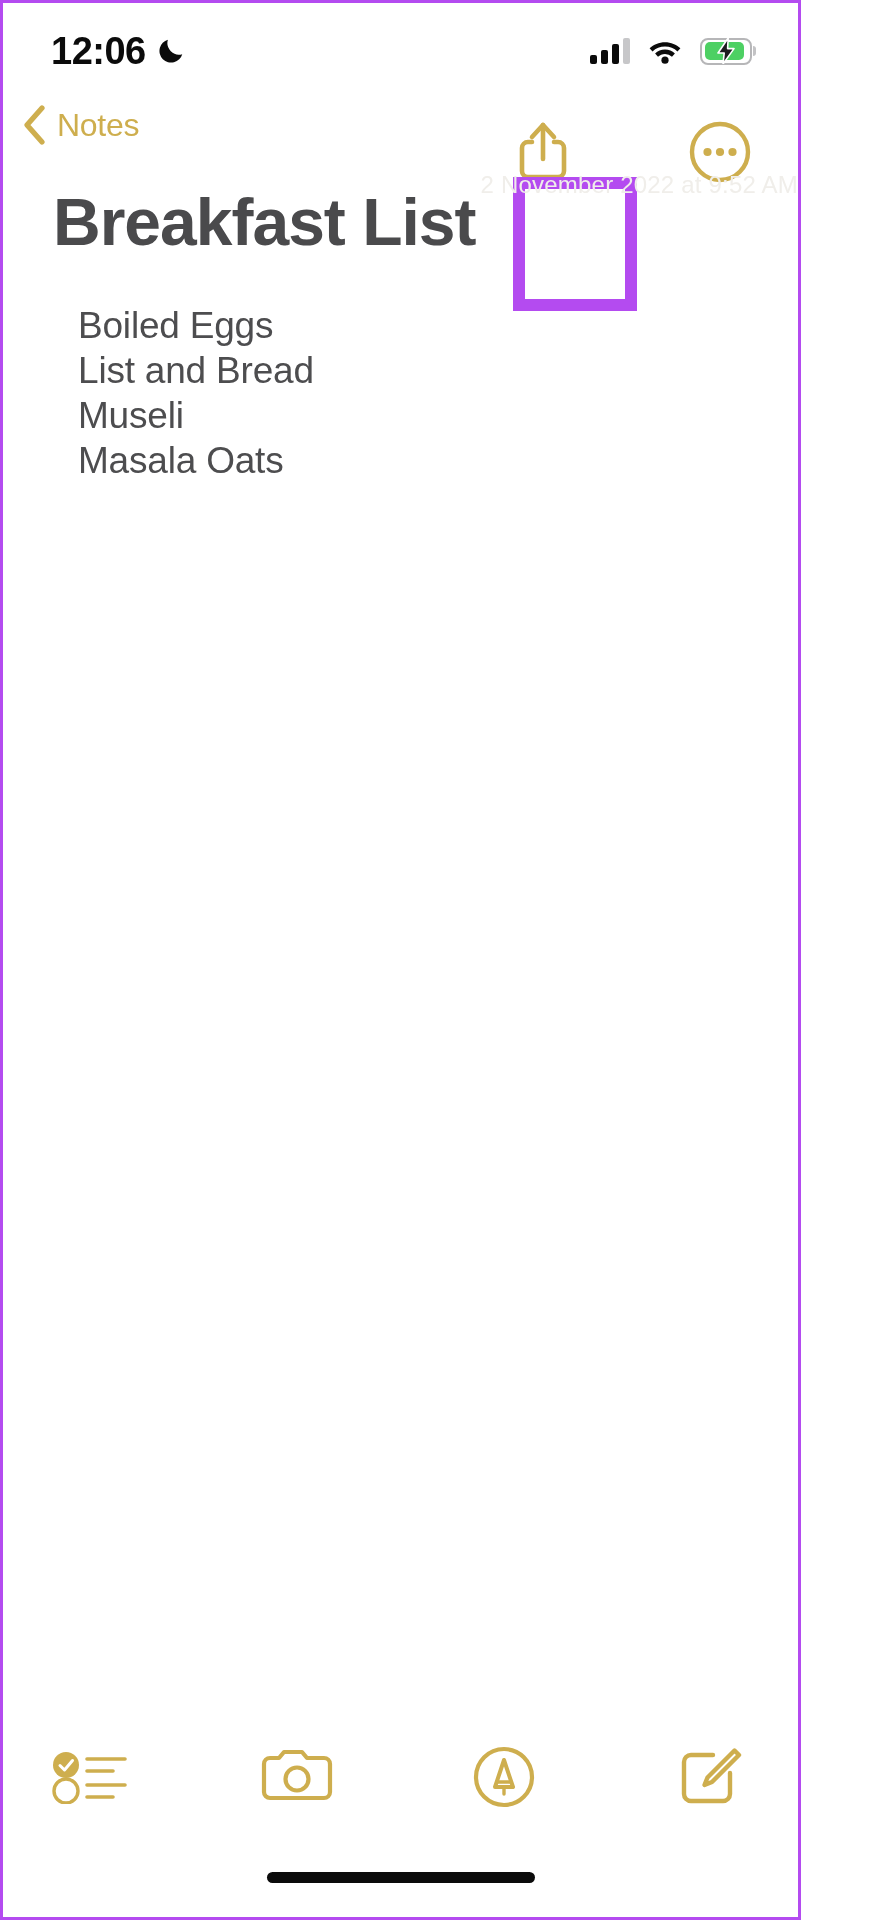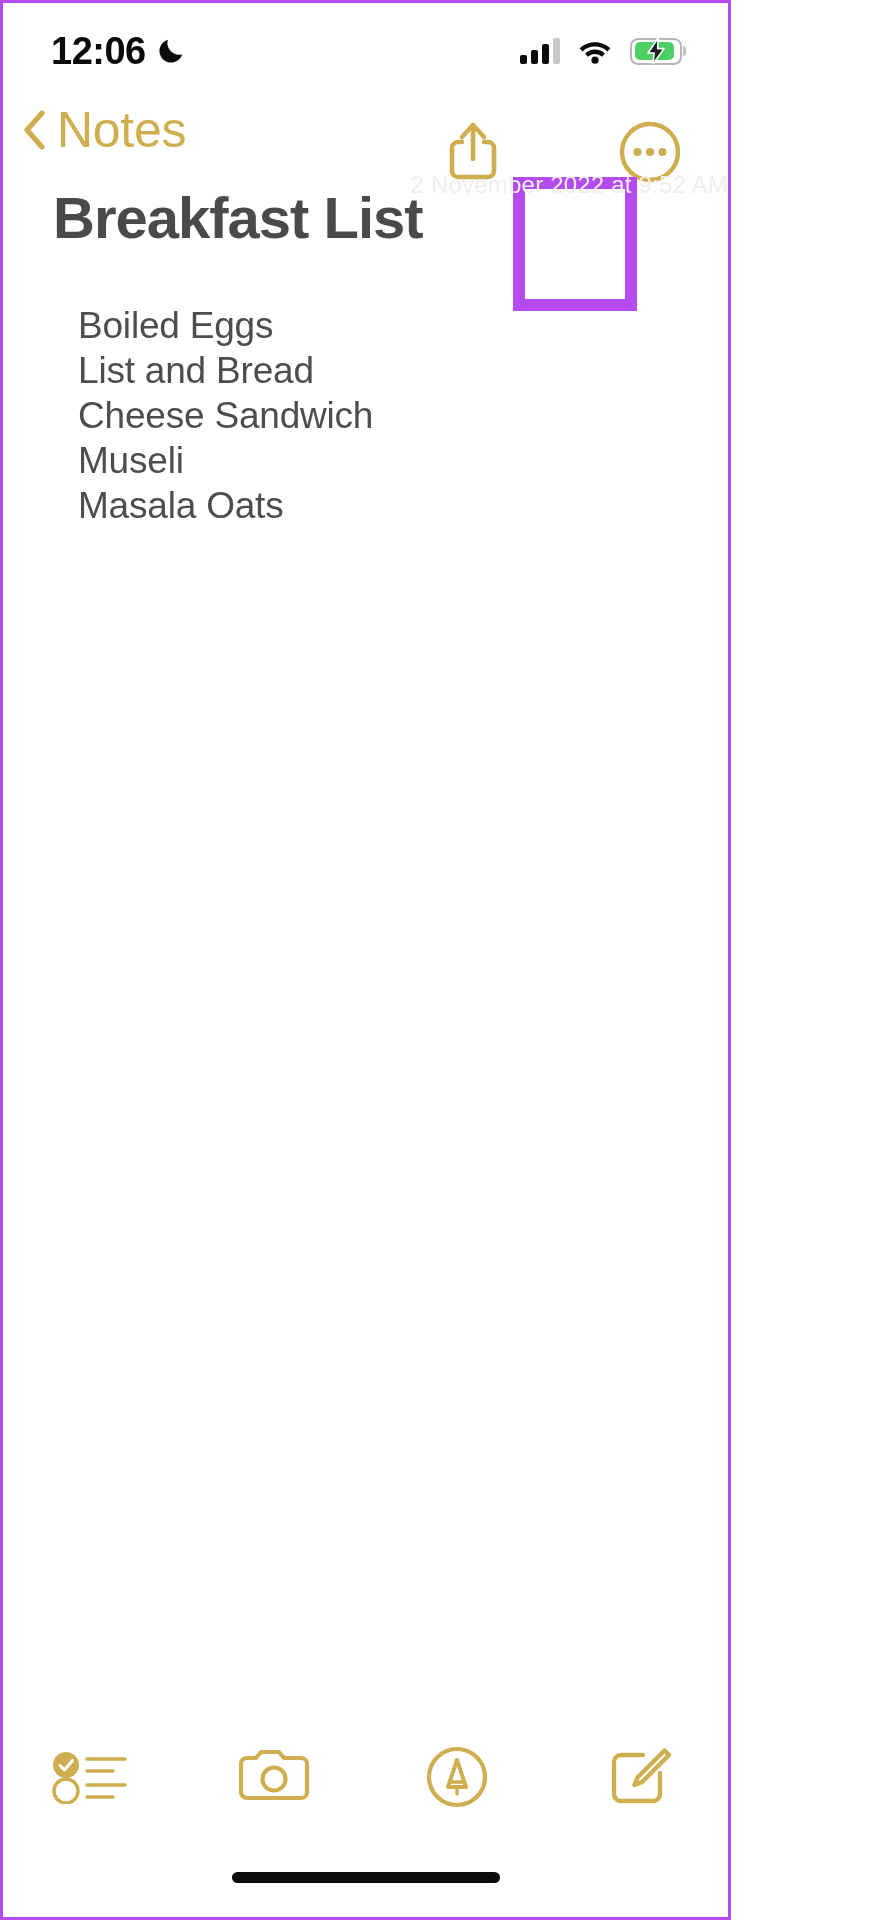--- a/index.html
+++ b/index.html
@@ -4,21 +4,21 @@
 <style>
   * { margin:0; padding:0; box-sizing:border-box; }
   html, body {
     width:889px; height:1920px;
     background:#ffffff;
     font-family:"Liberation Sans", sans-serif;
     overflow:hidden;
   }
   #phone {
     position:relative;
-    width:731px; height:1920px;
+    width:801px; height:1920px;
     background:#ffffff;
     border:3px solid #b44bf0;
     overflow:hidden;
   }
 
   
   .statusbar {
     position:absolute; top:0; left:0; right:0; height:96px;
     display:flex; align-items:center; justify-content:space-between;
     padding:0 46px 0 48px;
@@ -62,21 +62,21 @@
   .navbar {
     position:absolute; top:96px; left:0; right:0; height:94px;
   }
   .back-btn {
     position:absolute; left:18px; top:6px;
     display:flex; align-items:center; gap:10px;
     cursor:pointer;
   }
   .chevron-left { width:26px; height:40px; display:block; }
   .back-label {
-    font-size:50px; color:#ceae4e; letter-spacing:-0.3px;
+    font-size:32px; color:#ceae4e; letter-spacing:-0.3px;
     line-height:1; font-weight:400;
   }
   .share-btn {
     position:absolute; right:218px; top:16px;
     width:74px; height:74px;
     display:flex; align-items:center; justify-content:center;
     cursor:pointer;
   }
   .share-icon { width:52px; height:62px; display:block; }
   .more-btn {
@@ -98,21 +98,21 @@
 
   
   .note-date {
     position:absolute; top:168px; left:0; right:0;
     text-align:right;
     font-size:24px; color:#f0eeea;
     letter-spacing:0.2px;
   }
   .note-title {
     position:absolute; top:186px; left:50px;
-    font-size:58px; font-weight:700; color:#4a4a4c;
+    font-size:66px; font-weight:700; color:#4a4a4c;
     letter-spacing:-1px; line-height:1;
   }
   .note-list {
     position:absolute; top:300px; left:50px; right:40px;margin-left:25px;
   }
   .note-list li {
     list-style:none;
     font-size:37px; color:#4d4d4f;
     line-height:45px;
     letter-spacing:-0.2px;
@@ -199,21 +199,20 @@
 
     <div class="highlight-box"></div>
   </div>
 
   <div class="note-date">2 November 2022 at 9:52 AM</div>
   <div class="note-title">Breakfast List</div>
 
   <ul class="note-list" id="note-list">
       <li>Boiled Eggs</li>
       <li>List and Bread</li>
-      <li>Cheese Sandwich</li>
       <li>Museli</li>
       <li>Masala Oats</li>
     </ul>
 
   <div class="toolbar">
 
     <div class="tool-btn">
       <svg width="78" height="54" viewBox="0 0 78 54">
         <circle cx="15" cy="15" r="13" fill="#ceae4e"></circle>
         <path d="M9 15.5 13.5 20 21.5 10.5" fill="none" stroke="#ffffff" stroke-width="3" stroke-linecap="round" stroke-linejoin="round"></path>

